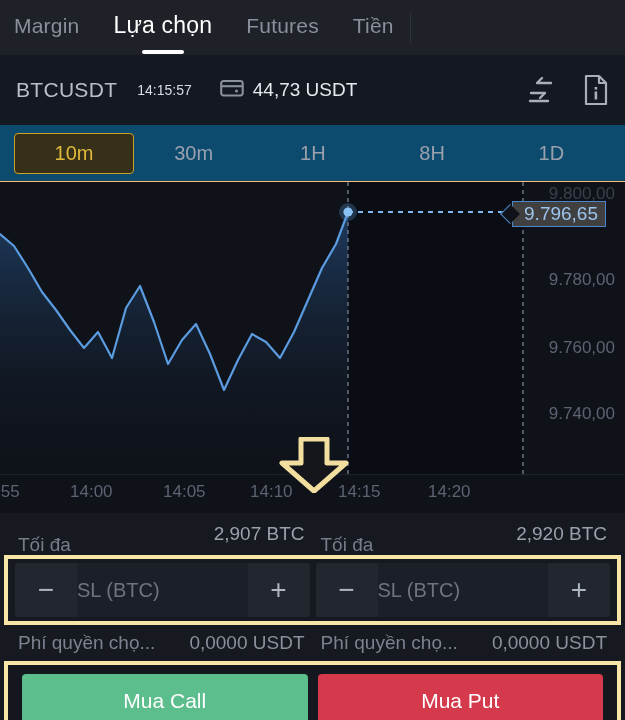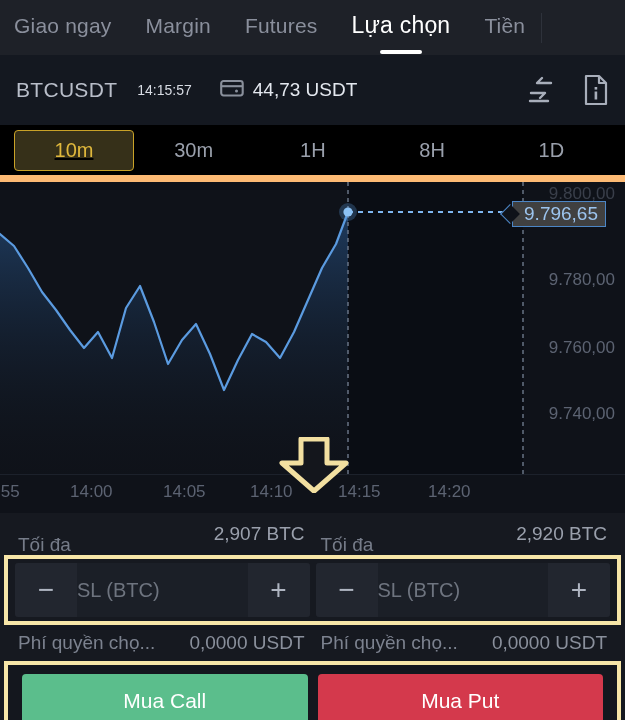--- a/index.html
+++ b/index.html
@@ -37,22 +37,22 @@
   }
   .sym-name{color:#B9BEC9;font-size:21px;letter-spacing:.3px;}
   .sym-time{color:#D8DCE4;font-size:14px;margin-left:20px;}
   .wallet-wrap{display:flex;align-items:center;margin-left:28px;}
   .wallet-amt{color:#E4E8EF;font-size:19px;margin-left:9px;}
   .spacer{flex:1;}
   .hdr-ico{margin-left:26px;display:flex;align-items:center;}
 
   
   .tfbar{
-    height:57px;background:#000000;display:flex;align-items:center;
-    padding:0 14px;box-sizing:border-box;border-bottom:7px solid #fdba74;text-decoration:underline;
+    height:57px;background:#0c4a6e;display:flex;align-items:center;
+    padding:0 14px;box-sizing:border-box;border-bottom:1px solid #fdba74;
   }
   .tf{
     flex:1;text-align:center;color:#9AA0AC;font-size:20px;
     padding:9px 0;border-radius:3px;
   }
   .tf.active{
     flex:0 0 118px;background:#363019;border:1px solid #C9A227;
     color:#E0B83C;border-radius:4px;padding:8px 0;
   }
 
@@ -128,31 +128,28 @@
   
   .arrow-ann{position:absolute;left:278px;top:437px;width:72px;height:56px;}
 </style>
 </head>
 <body>
 
 <div class="app">
 
   <div class="topnav">
     <div class="navtab">
-      <span>Giao ngay</span>
-    </div>
-    <div class="navtab">
       <span>Margin</span>
-    </div>
-    <div class="navtab">
-      <span>Futures</span>
     </div>
     <div class="navtab active">
       <span>Lựa chọn</span>
       <span class="ul"></span>
+    </div>
+    <div class="navtab">
+      <span>Futures</span>
     </div>
     <div class="navtab">
       <span>Tiền</span>
     </div>
     <div class="nav-sep"></div>
   </div>
 
   <div class="symbar">
     <span class="sym-name">BTCUSDT</span>
     <span class="sym-time">14:15:57</span>

